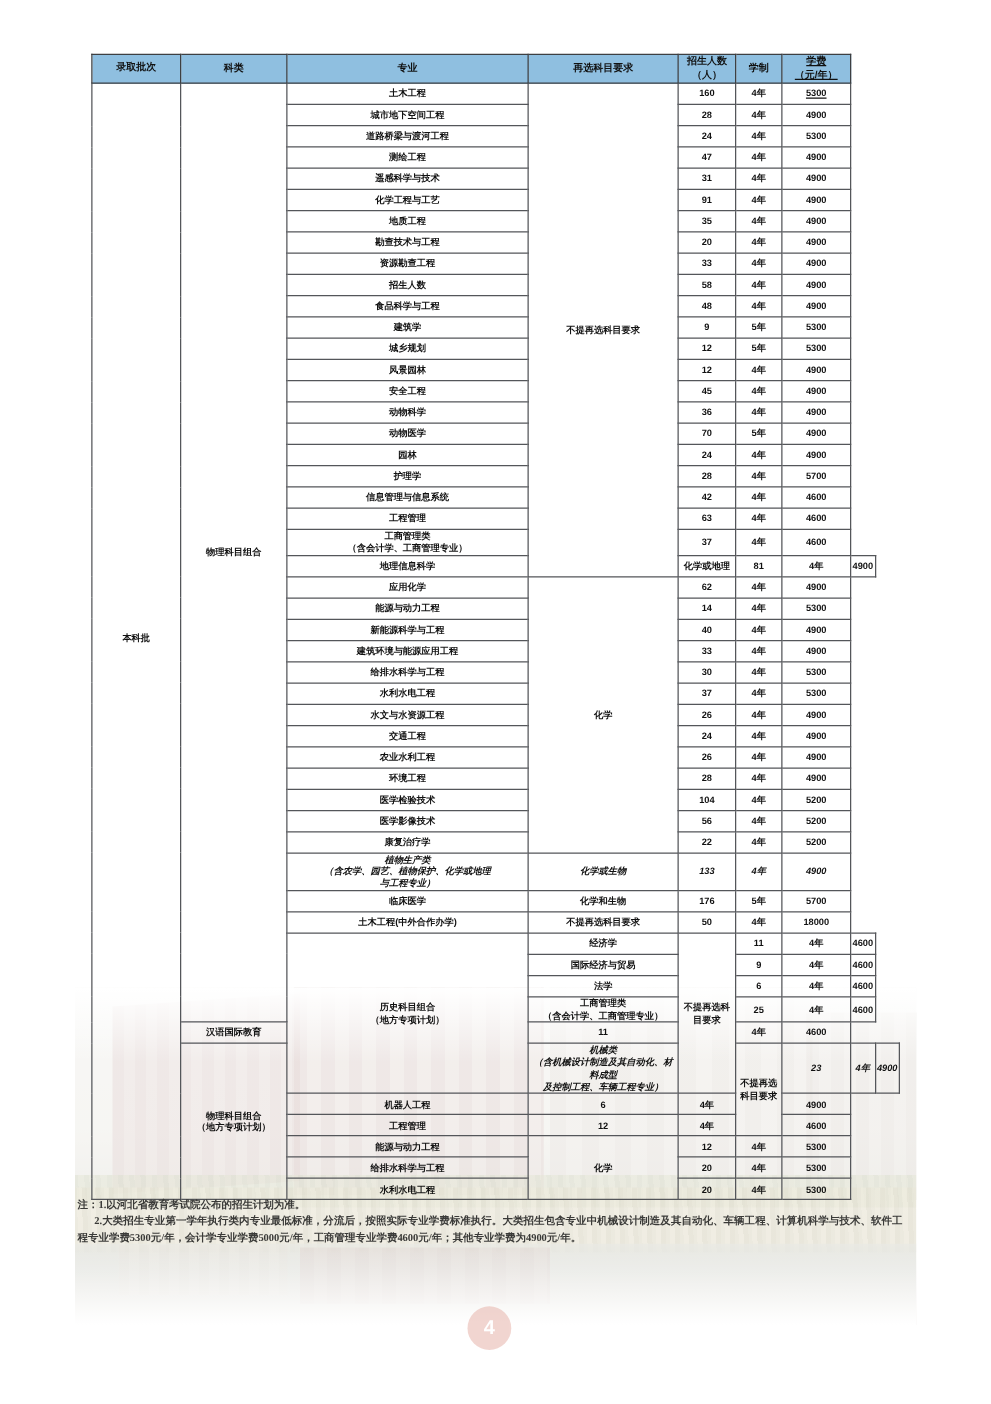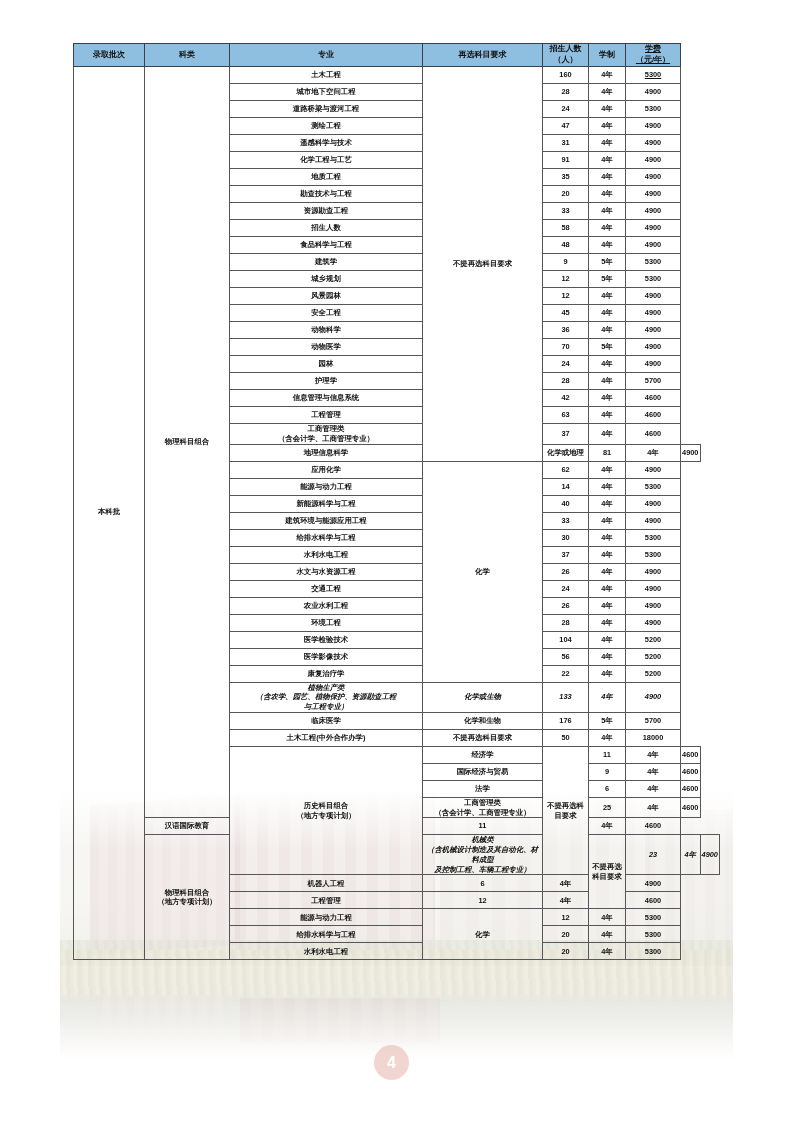--- a/index.html
+++ b/index.html
@@ -399,21 +399,21 @@
     <tr>
         <td>康复治疗学</td>
         <td>22</td>
         <td>4年</td>
         <td class="thick-right">5200</td>
       </tr>
 
     <tr>
       <td class="three-line">
         <div>植物生产类</div>
-        <div>（含农学、园艺、植物保护、资源勘查工程</div>
+        <div>（含农学、园艺、植物保护、化学或地理</div>
         <div>与工程专业）</div>
       </td>
       <td class="three-line">化学或生物</td>
       <td class="three-line">133</td>
       <td class="three-line">4年</td>
       <td class="three-line thick-right">4900</td>
     </tr>
 
     <tr>
       <td>临床医学</td>
@@ -514,15 +514,17 @@
       <td class="thick-bottom">水利水电工程</td>
       <td class="thick-bottom">20</td>
       <td class="thick-bottom">4年</td>
       <td class="thick-bottom thick-right">5300</td>
     </tr>
 
   </tbody>
 </table>
 
 <div id="notes">
+  <p class="n1">注：1.以河北省教育考试院公布的招生计划为准。</p>
+  <p class="n2">2.大类招生专业第一学年执行类内专业最低标准，分流后，按照实际专业学费标准执行。大类招生包含专业中机械设计制造及其自动化、车辆工程、计算机科学与技术、软件工程专业学费5300元/年，会计学专业学费5000元/年，工商管理专业学费4600元/年；其他专业学费为4900元/年。</p>
 </div>
 
 <div id="page-badge">4</div>
 
 </body></html>

